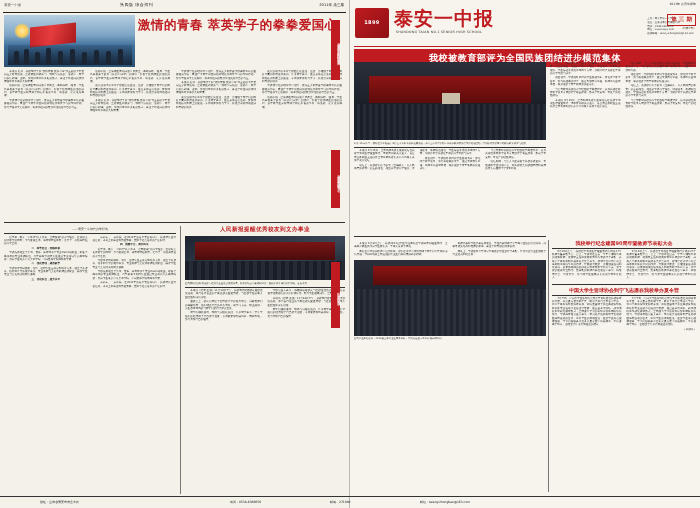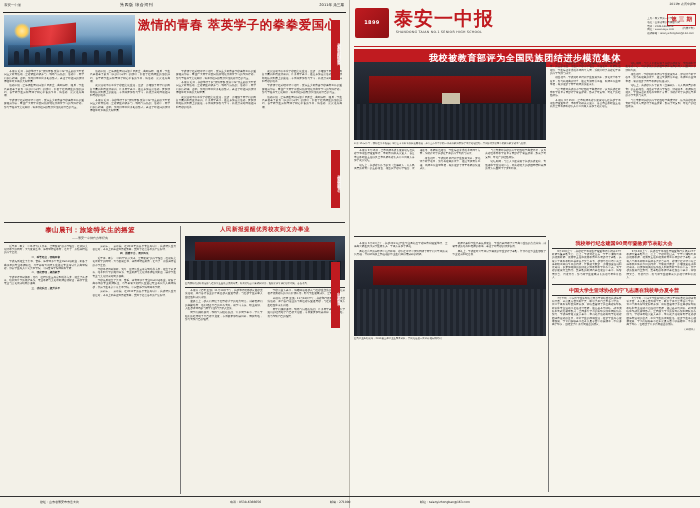--- a/index.html
+++ b/index.html
@@ -123,21 +123,20 @@
       <div class="txt col" style="width:80px;">
         <p>此次活动不仅丰富了校园文化生活，也进一步增强了同学们的民族自豪感和历史使命感。许多同学表示，通过参加这次活动，更加深刻地认识到肩上的责任，今后将更加努力学习，以优异成绩回报祖国和母校的培养。</p>
         <p>学校领导在总结讲话中指出，爱国主义教育是学校德育工作的重要组成部分，希望广大同学把爱国热情转化为刻苦学习的实际行动，努力掌握科学文化知识，将来为祖国的繁荣富强贡献自己的力量。</p>
         <p>活动伊始，全体师生面向国旗庄严肃立，高唱国歌。随后，学生代表发表了题为《我的中国梦》的演讲，引发了在场师生的强烈共鸣。各年级学生分别带来了精心准备的节目，将活动一次次推向高潮。</p>
       </div>
     </div>
 
     <div style="position:absolute;left:4px;top:222px;right:4px;" class="hr-thin"></div>
 
     <div style="position:absolute;left:4px;top:226px;width:172px;">
-      <div class="sec-title" style="color:#c01b20;">泰山晨刊：旅途特长生的摇篮</div>
       <div class="sec-sub">——泰安一中特色办学纪实</div>
       <div class="hr-thin" style="margin:2px 0 2px 0;"></div>
       <div class="txt" style="column-count:2;column-gap:5px;">
         <p>近年来，泰安一中坚持“以人为本、全面发展”的办学理念，在抓好文化课教学的同时，大力发展艺术、体育等特色教育，走出了一条独具特色的办学之路。</p>
         <p style="text-align:center;font-weight:bold;text-indent:0">一、科学定位，明确目标</p>
         <p>学校先后建立了美术、音乐、体育等多个专业training教室，配备了高水平的专业教师队伍。每年都有大批特长生通过专业考试升入高等院校，部分学生考入中央美术学院、中国音乐学院等知名学府。</p>
         <p style="text-align:center;font-weight:bold;text-indent:0">二、强化管理，规范教学</p>
         <p>学校坚持因材施教，为每一位特长生量身定制培养方案，建立了从选拔、培养到升学的完整体系。专业教师与文化课教师密切配合，确保学生专业与文化课成绩同步提高。</p>
         <p style="text-align:center;font-weight:bold;text-indent:0">三、优化队伍，提升水平</p>
         <p>一分耕耘，一分收获。在2011年的各类专业考试中，我校特长生再创佳绩，本科上线率达到历史新高，受到了社会各界的广泛好评。</p>

